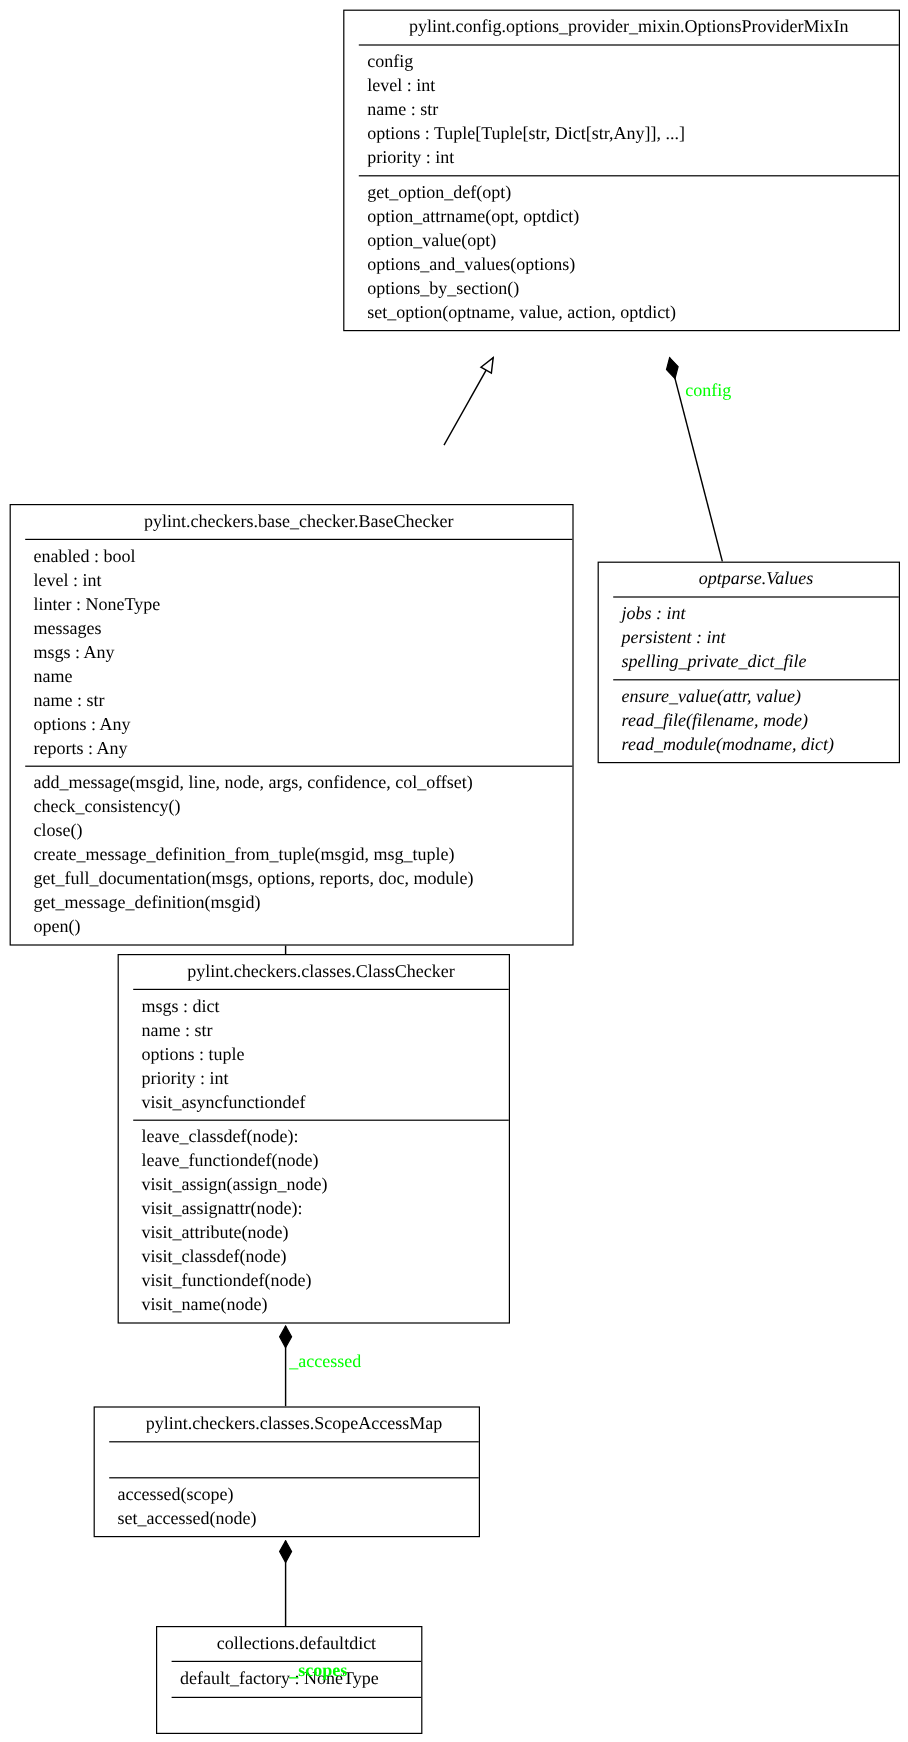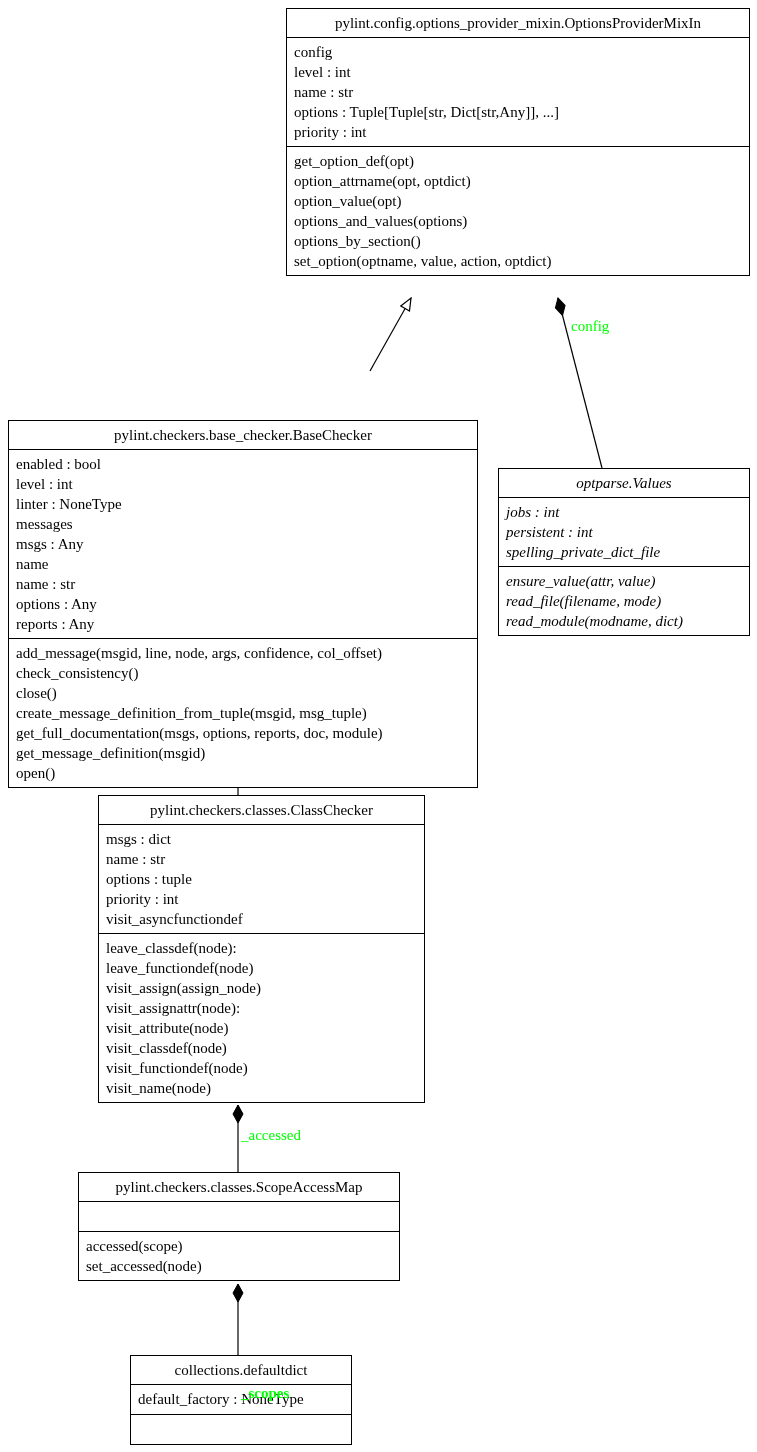--- a/index.html
+++ b/index.html
@@ -17,20 +17,21 @@
     position: absolute;
     left: 0; top: 0;
     width: 757px; height: 1452px;
     pointer-events: none;
   }
   .uml-box {
     position: absolute;
     background: #ffffff;
     border: 1px solid #000000;
     box-sizing: border-box;
+    padding-left: 12px;
   }
   .uml-title {
     text-align: center;
     line-height: 20px;
     padding: 4px 2px;
     white-space: nowrap;
     overflow: hidden;
   }
   .uml-section {
     border-top: 1px solid #000000;

